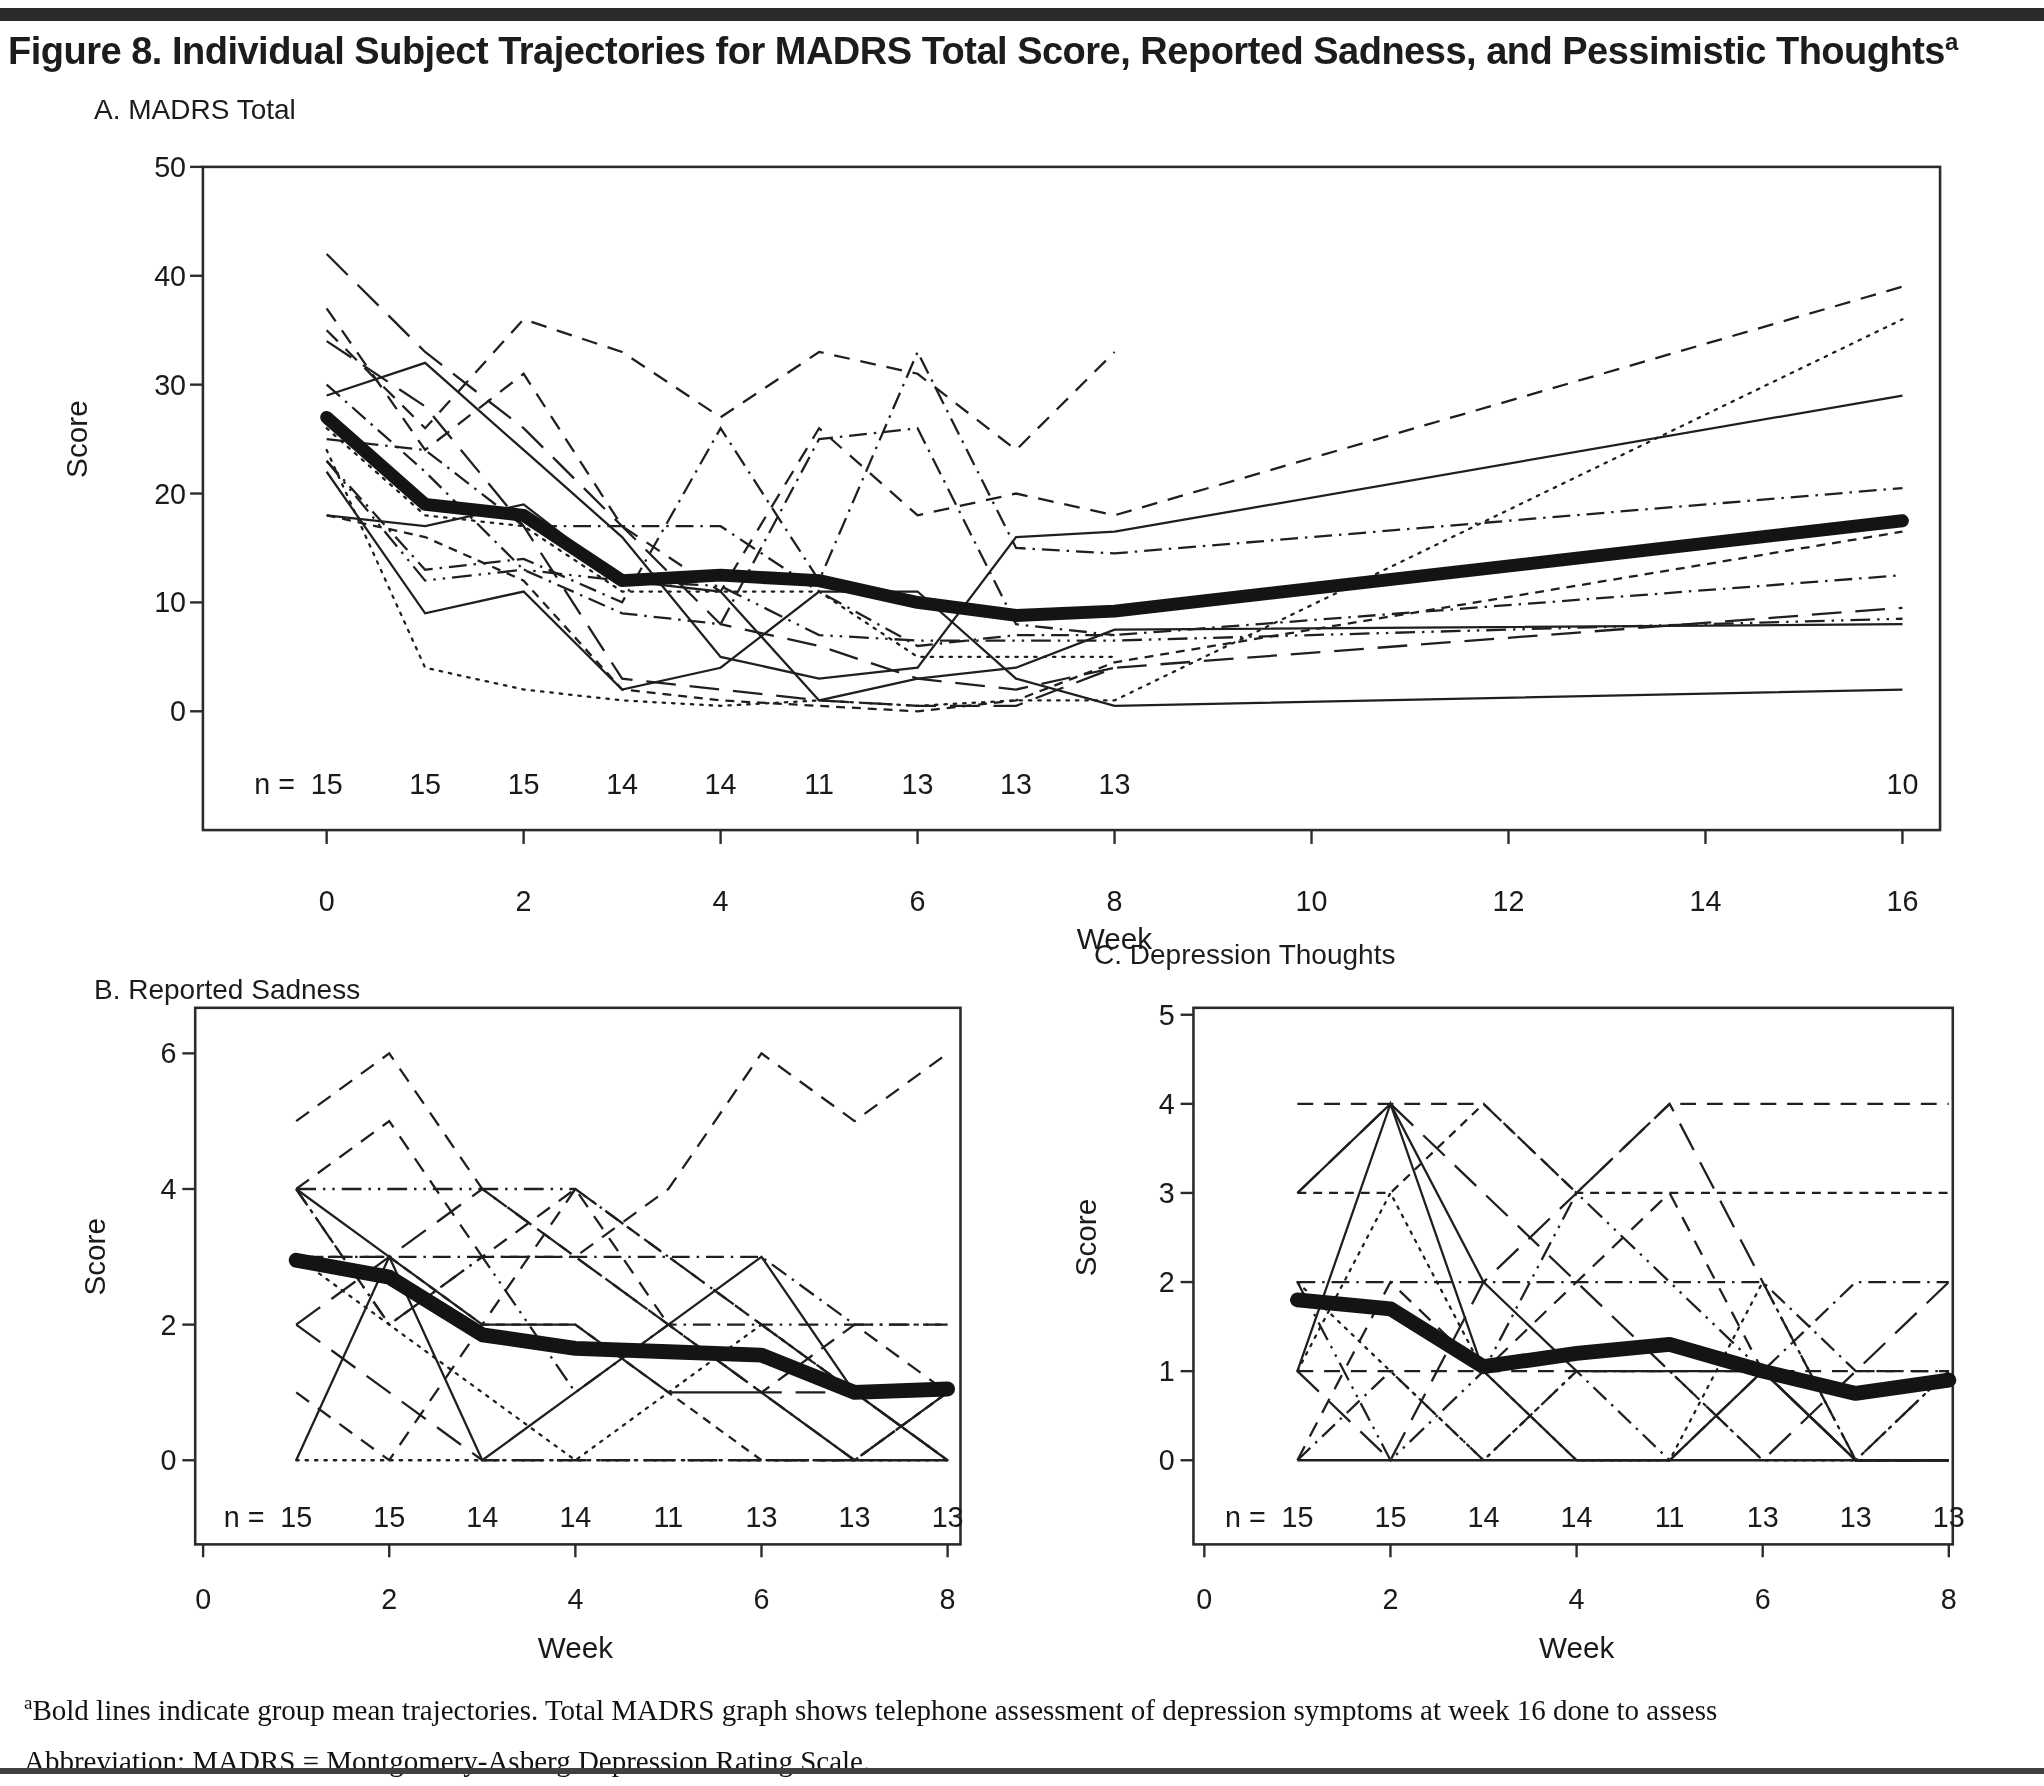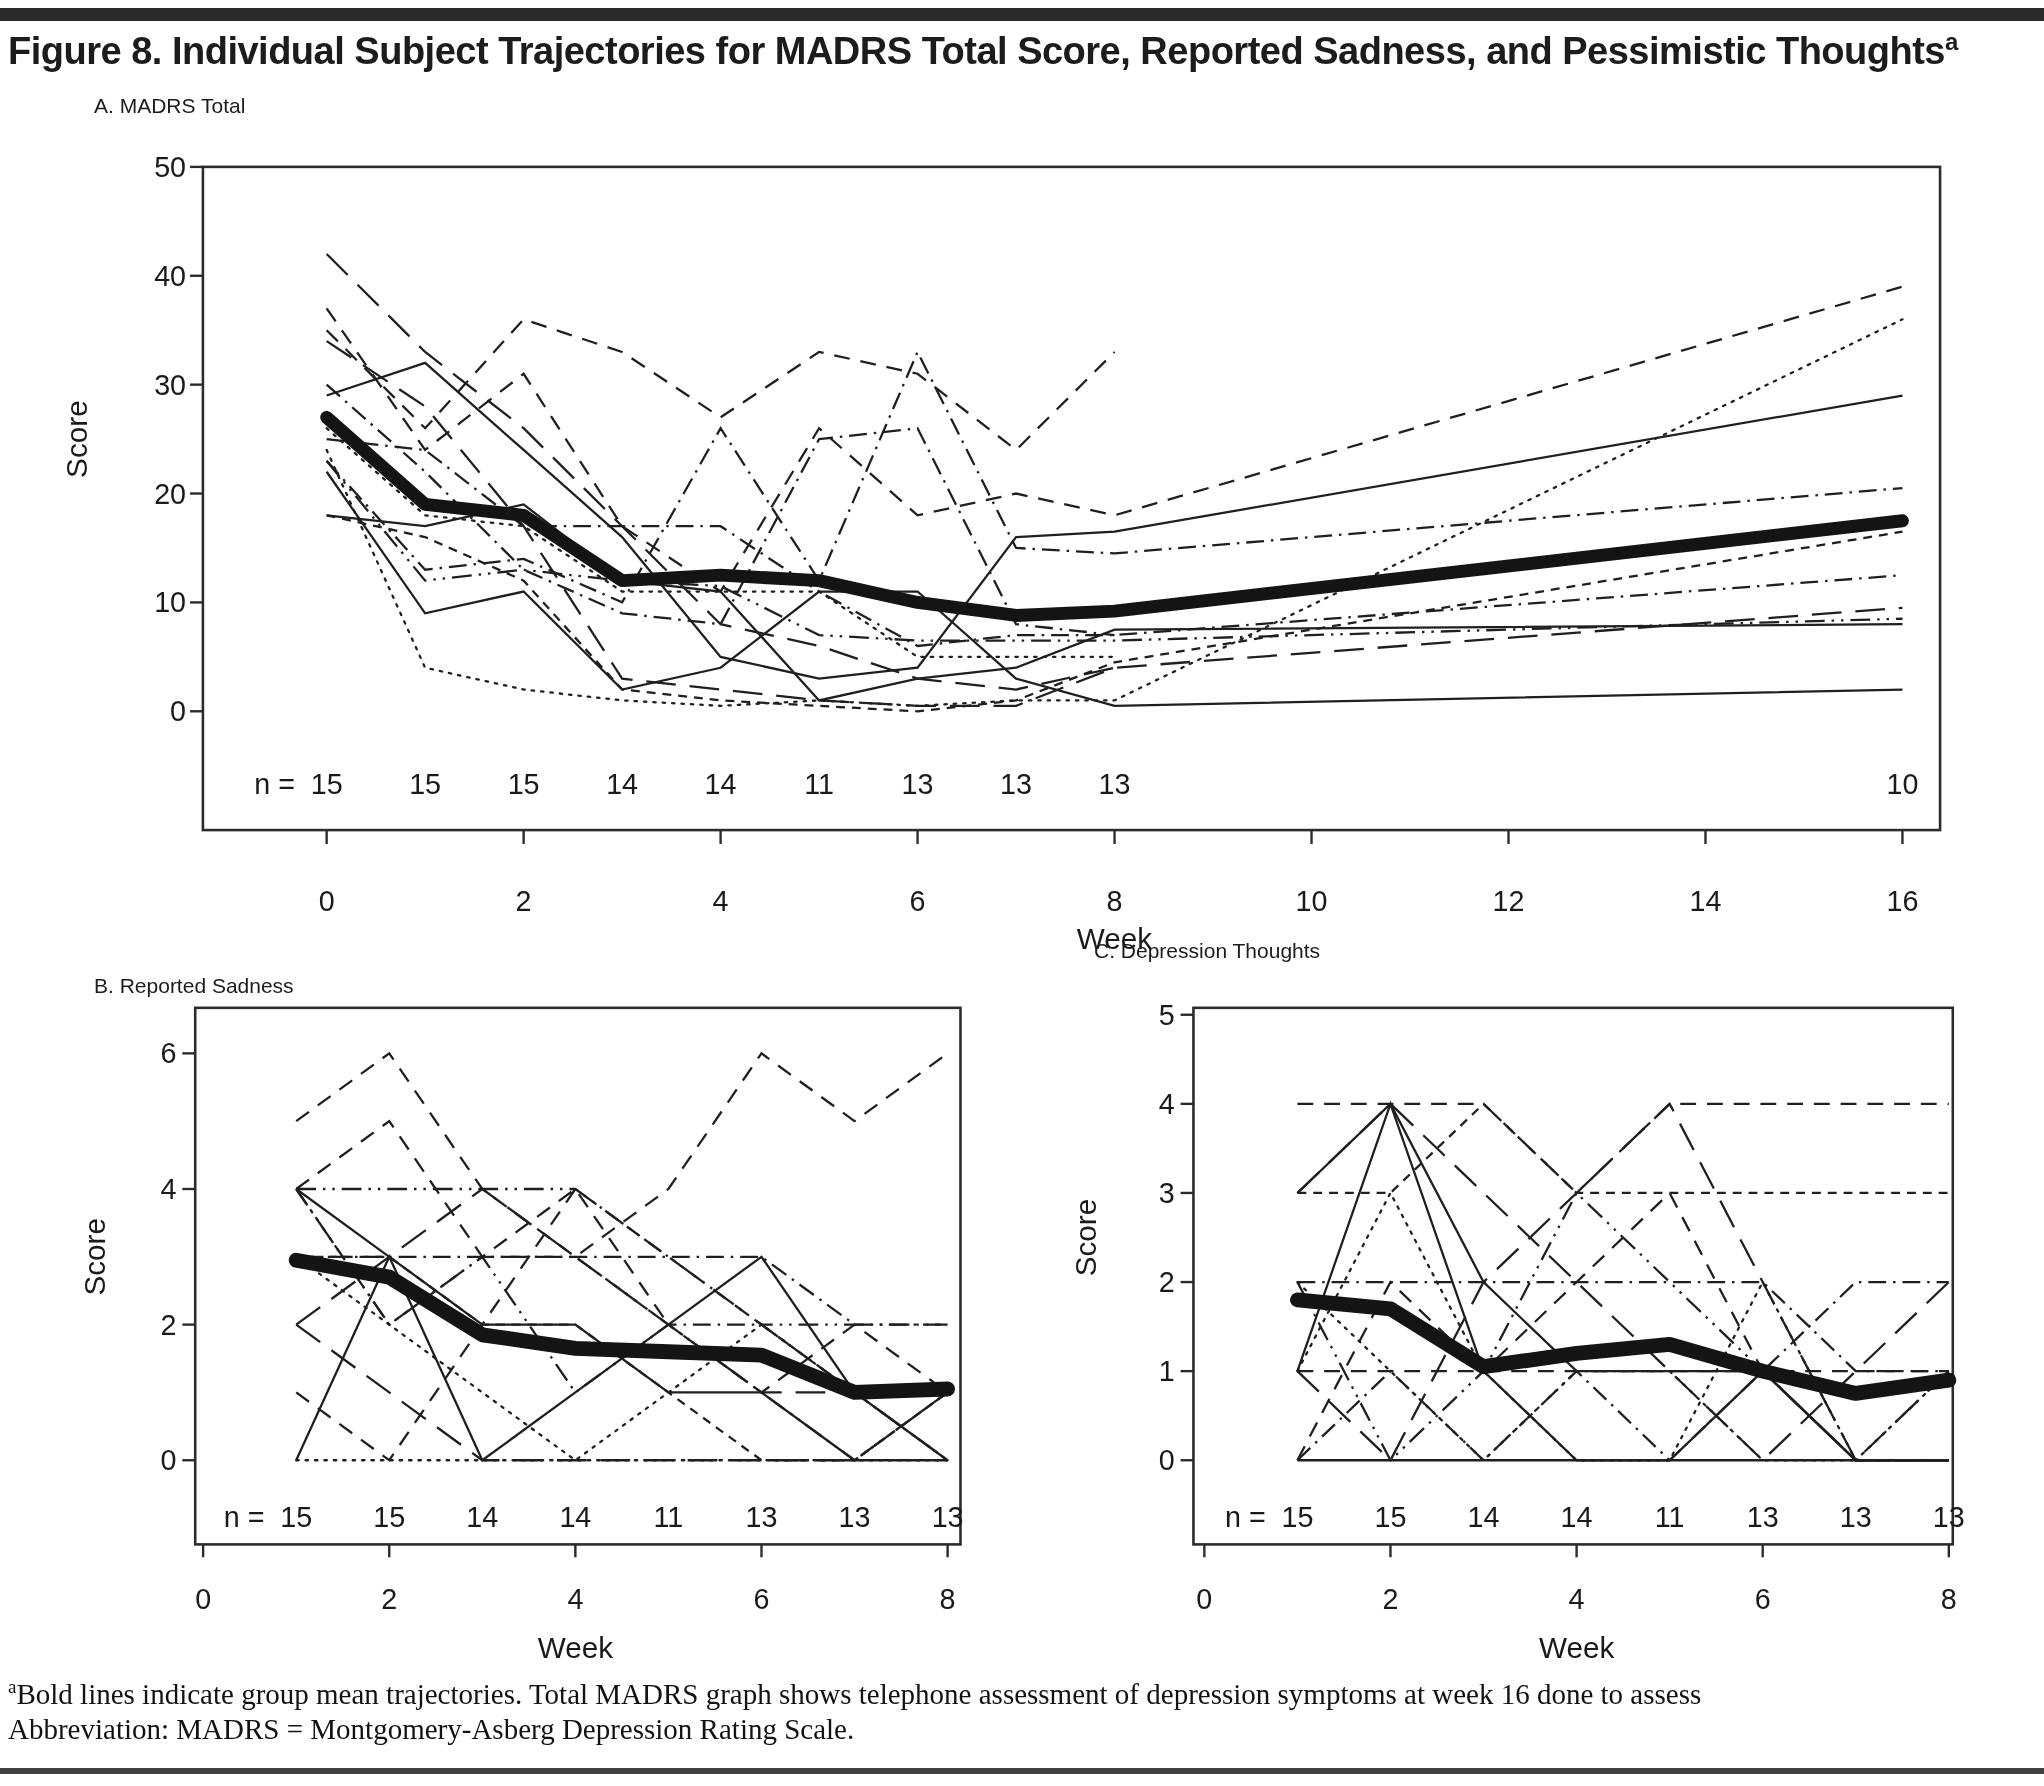--- a/index.html
+++ b/index.html
@@ -3,32 +3,32 @@
 <meta charset="utf-8">
 <style>
   html,body{margin:0;padding:0;background:#fff;}
   .page{position:relative;width:2044px;height:1786px;background:#ffffff;overflow:hidden;
         font-family:"Liberation Sans",sans-serif;color:#1a1a1a;}
   .topbar{position:absolute;left:0;top:8px;width:2044px;height:13px;background:#2b2b2b;}
   .bottombar{position:absolute;left:0;top:1768px;width:2044px;height:6px;background:#414141;}
   .title{position:absolute;left:8px;top:28px;margin:0;font-size:38px;font-weight:bold;
          letter-spacing:-0.5px;color:#1c1c1c;white-space:nowrap;}
   .title sup{font-size:24px;}
-  .plabel{position:absolute;font-size:21px;color:#1c1c1c;white-space:nowrap;}
+  .plabel{position:absolute;font-size:28px;color:#1c1c1c;white-space:nowrap;}
   #label-a{left:94px;top:94px;}
   #label-b{left:94px;top:974px;}
   #label-c{left:1094px;top:939px;}
   svg{position:absolute;overflow:visible;}
   #svg-a{left:0;top:129px;}
   #svg-b{left:0;top:990px;}
   #svg-c{left:1025px;top:990px;}
   svg text{font-family:"Liberation Sans",sans-serif;}
   .footnote{position:absolute;left:8px;top:1669px;width:2030px;
             font-family:"Liberation Serif",serif;font-size:29px;line-height:35px;color:#121212;}
-  .footnote p{margin:0;}
+  .footnote p{margin:16px;}
   .footnote sup{font-size:19px;}
   .footnote .indent{padding-left:34px;}
 </style>
 </head>
 <body>
 
 <div class="page">
   <div class="topbar"></div>
 
   <h1 class="title"><span>Figure 8. Individual Subject Trajectories for MADRS Total Score, Reported Sadness, and Pessimistic Thoughts</span><sup>a</sup></h1>

